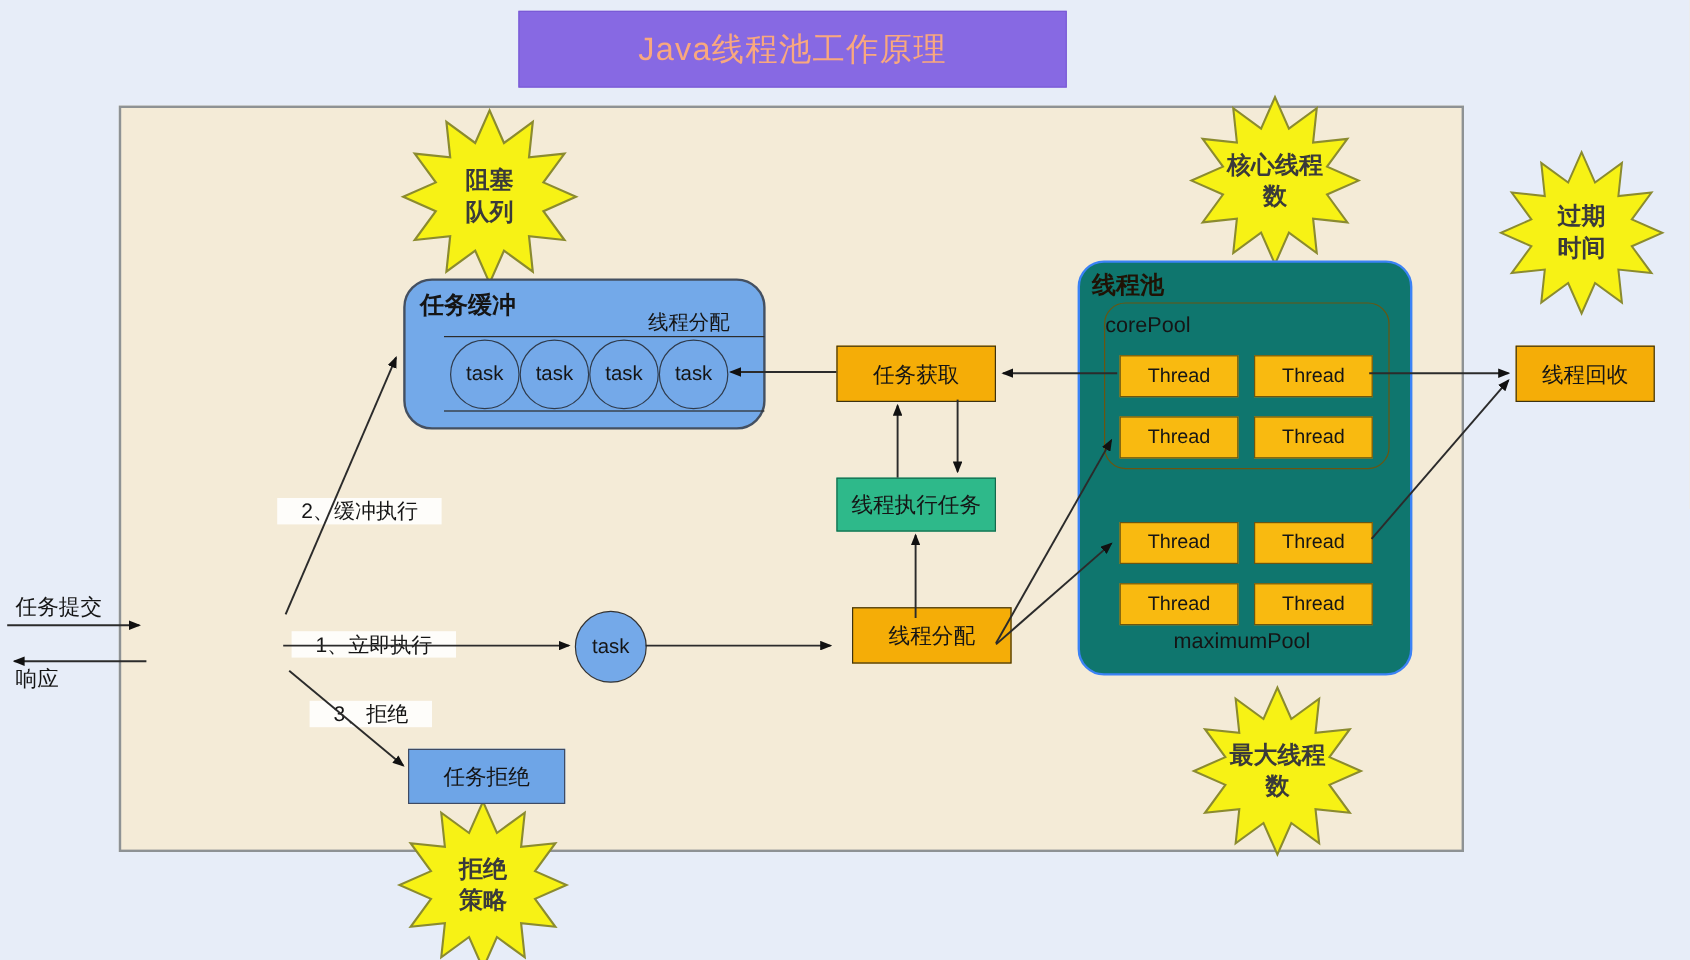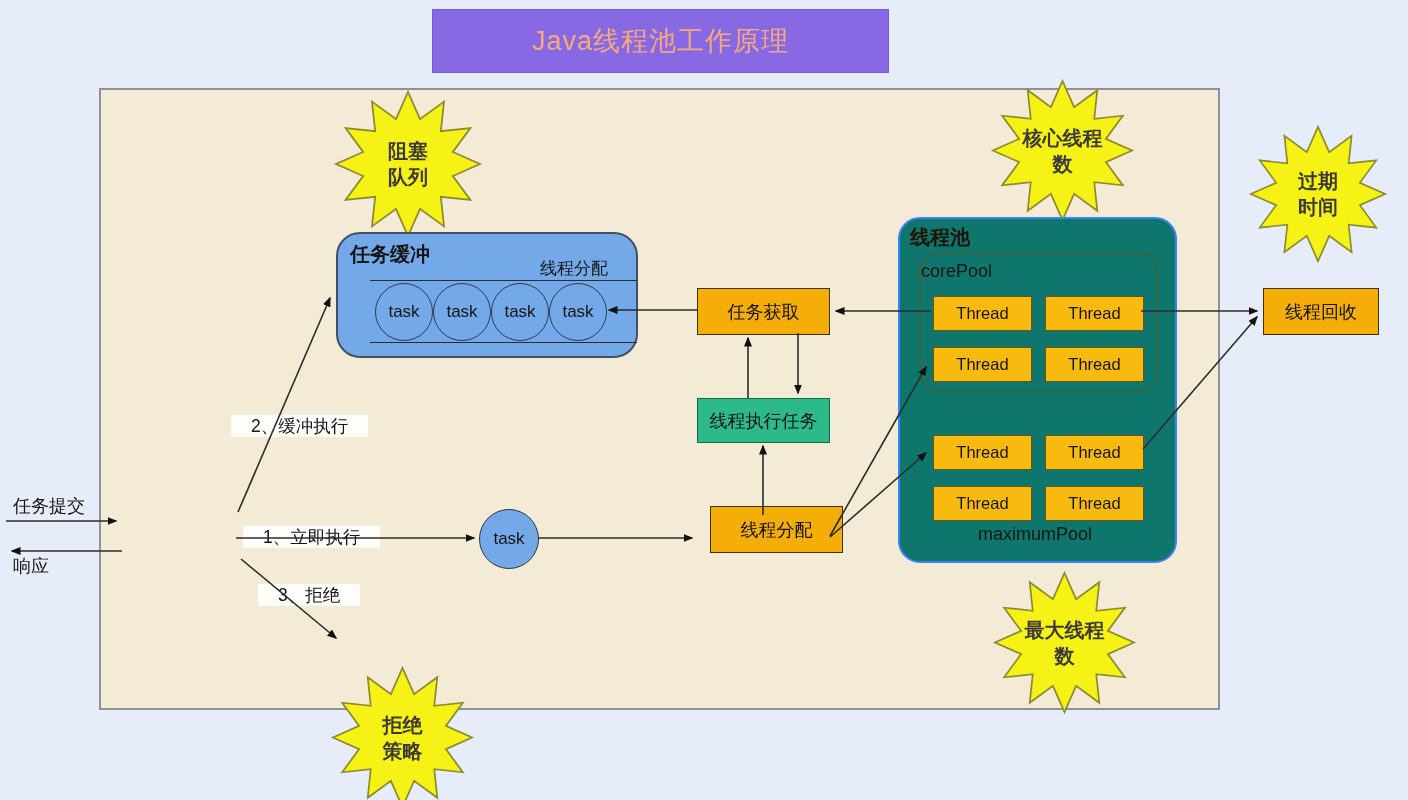--- a/index.html
+++ b/index.html
@@ -223,20 +223,23 @@
       <span>任务获取</span>
     </div>
     <div class="node green" id="node-thread-exec">
       <span>线程执行任务</span>
     </div>
     <div class="node orange" id="node-thread-assign">
       <span>线程分配</span>
     </div>
     <div class="node orange" id="node-thread-recycle">
       <span>线程回收</span>
+    </div>
+    <div class="node blue" id="node-task-reject">
+      <span>任务拒绝</span>
     </div>
     <div class="node" id="node-task-circle">
       <span>task</span>
     </div>
 
     <div class="edge-label" id="lbl-submit">任务提交</div>
     <div class="edge-label" id="lbl-response">响应</div>
     <div class="edge-label boxed" id="lbl-buffer-exec">2、缓冲执行</div>
     <div class="edge-label boxed" id="lbl-immediate">1、立即执行</div>
     <div class="edge-label boxed" id="lbl-reject">3、拒绝</div>

